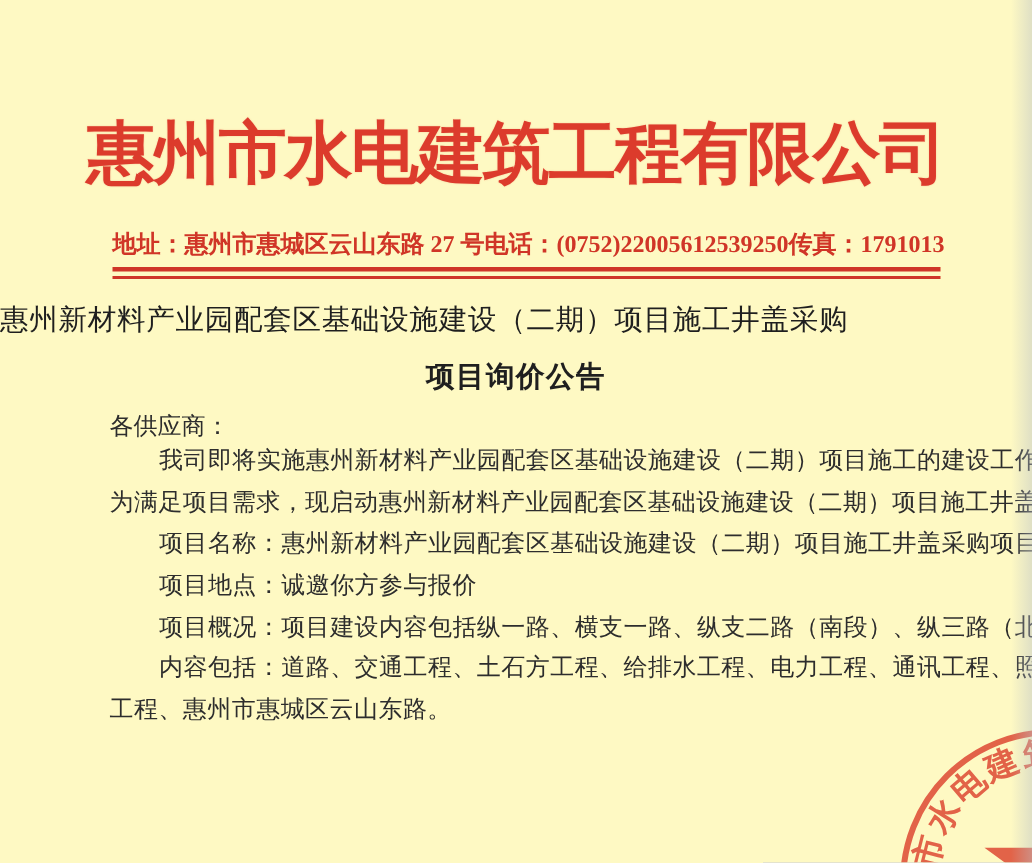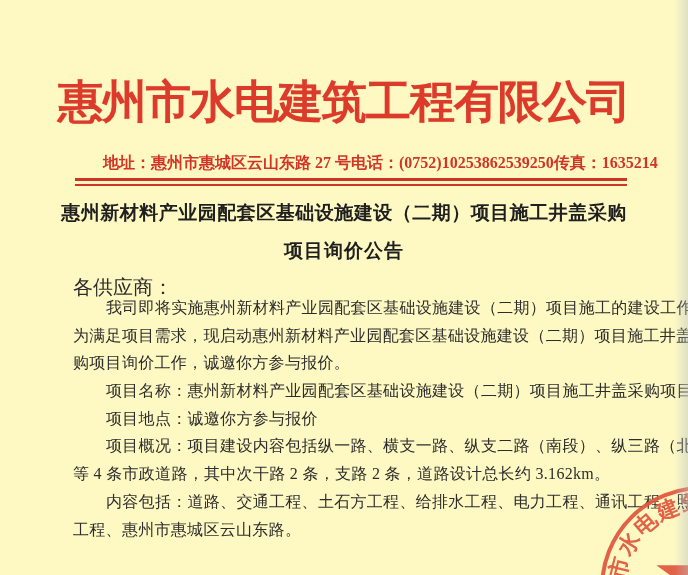--- a/index.html
+++ b/index.html
@@ -23,39 +23,38 @@
     letter-spacing:-1px;
     color:#dc3b2c;
     text-shadow:0 0 1px rgba(220,59,44,.35);
     white-space:nowrap;
   }
   .contact-row{
     position:absolute;top:153px;left:75px;width:552px;
     display:flex;justify-content:space-between;align-items:baseline;
     font-size:16px;font-weight:bold;color:#d03527;
     white-space:nowrap;
-    margin-left:28px;
   }
   .rule{position:absolute;left:75px;width:552px;background:#cf3527;}
   .rule-thick{top:178px;height:3px;}
   .rule-thin{top:184px;height:2px;}
   
   .doc-title{
     position:absolute;top:200px;left:0;right:0;
-    text-align:center;font-size:19px;font-weight:bold;color:#1f1f1f;
+    font-size:19px;font-weight:normal;color:#1f1f1f;
     white-space:nowrap;letter-spacing:.5px;
   }
   .doc-subtitle{
     position:absolute;top:238px;left:0;right:0;
     text-align:center;font-size:19px;font-weight:bold;color:#1f1f1f;
     letter-spacing:1px;
   }
   .salutation{
     position:absolute;top:274px;left:73px;
-    font-size:20px;color:#2d2d2d;
+    font-size:16px;color:#2d2d2d;
   }
   .body-lines{
     position:absolute;top:294px;left:73px;width:560px;
     font-size:16px;color:#2d2d2d;
   }
   .body-lines .line{
     line-height:27.7px;height:27.7px;
     white-space:nowrap;letter-spacing:.3px;
   }
   .body-lines .line.indent{padding-left:33px;}
@@ -75,40 +74,38 @@
 </style>
 </head>
 <body>
 
 <div class="page">
 
   <div class="company-name">惠州市水电建筑工程有限公司</div>
 
   <div class="contact-row">
     <span>地址：惠州市惠城区云山东路 27 号</span>
-    <span>电话：(0752)1025386</span>
+    <span>电话：(0752)2200561</span>
     <span>2539250</span>
-    <span>传真：1635214</span>
+    <span>传真：1791013</span>
   </div>
 
   <div class="rule rule-thick"></div>
   <div class="rule rule-thin"></div>
 
   <div class="doc-title">惠州新材料产业园配套区基础设施建设（二期）项目施工井盖采购</div>
   <div class="doc-subtitle">项目询价公告</div>
 
   <div class="salutation">各供应商：</div>
   <div class="body-lines">
       <div class="line indent">我司即将实施惠州新材料产业园配套区基础设施建设（二期）项目施工的建设工作，</div>
       <div class="line">为满足项目需求，现启动惠州新材料产业园配套区基础设施建设（二期）项目施工井盖采</div>
-      <div class="line">购项目询价工作，诚邀你方参与报价。</div>
       <div class="line indent">项目名称：惠州新材料产业园配套区基础设施建设（二期）项目施工井盖采购项目</div>
       <div class="line indent">项目地点：诚邀你方参与报价</div>
       <div class="line indent">项目概况：项目建设内容包括纵一路、横支一路、纵支二路（南段）、纵三路（北段）</div>
-      <div class="line">等 4 条市政道路，其中次干路 2 条，支路 2 条，道路设计总长约 3.162km。</div>
       <div class="line indent">内容包括：道路、交通工程、土石方工程、给排水工程、电力工程、通讯工程、照明</div>
       <div class="line">工程、惠州市惠城区云山东路。</div>
     </div>
 
   <div class="stamp" style="color: rgb(224, 86, 62);">
     <svg viewBox="0 0 240 240">
       <defs>
         <path id="seal-text-path" d="M 52.5 159 A 78 78 0 1 1 187.5 159" fill="none"></path>
       </defs>
       <circle cx="120" cy="120" r="100" fill="none" stroke="currentColor" stroke-width="4"></circle>

